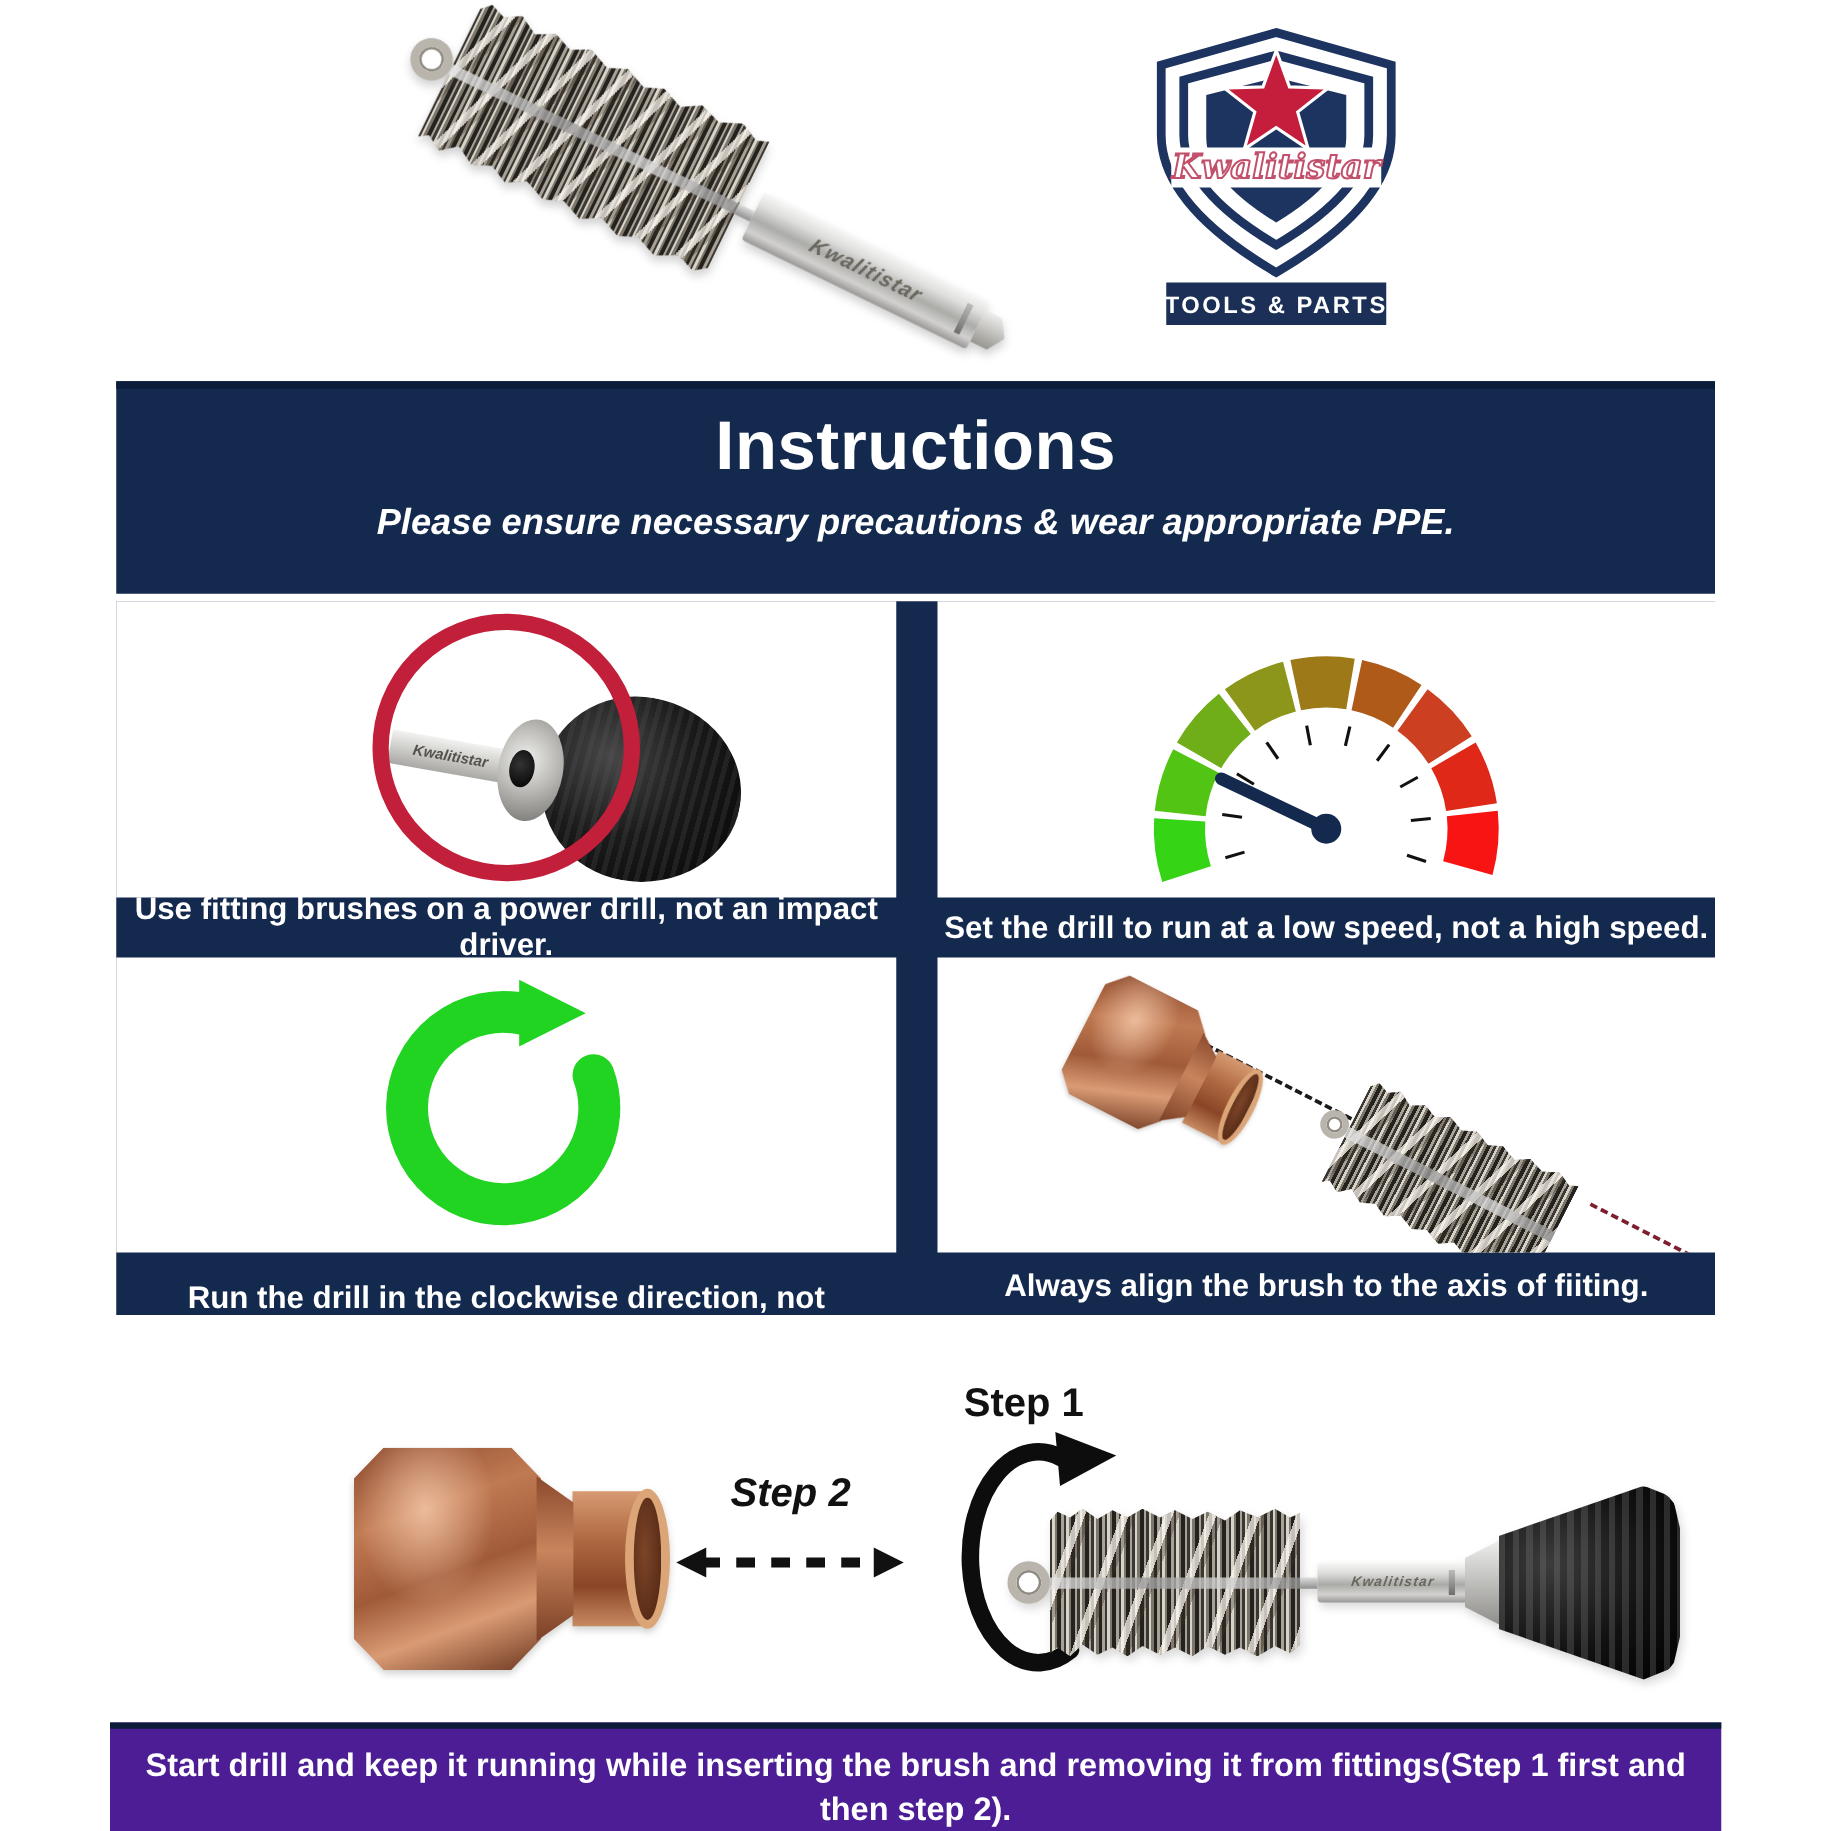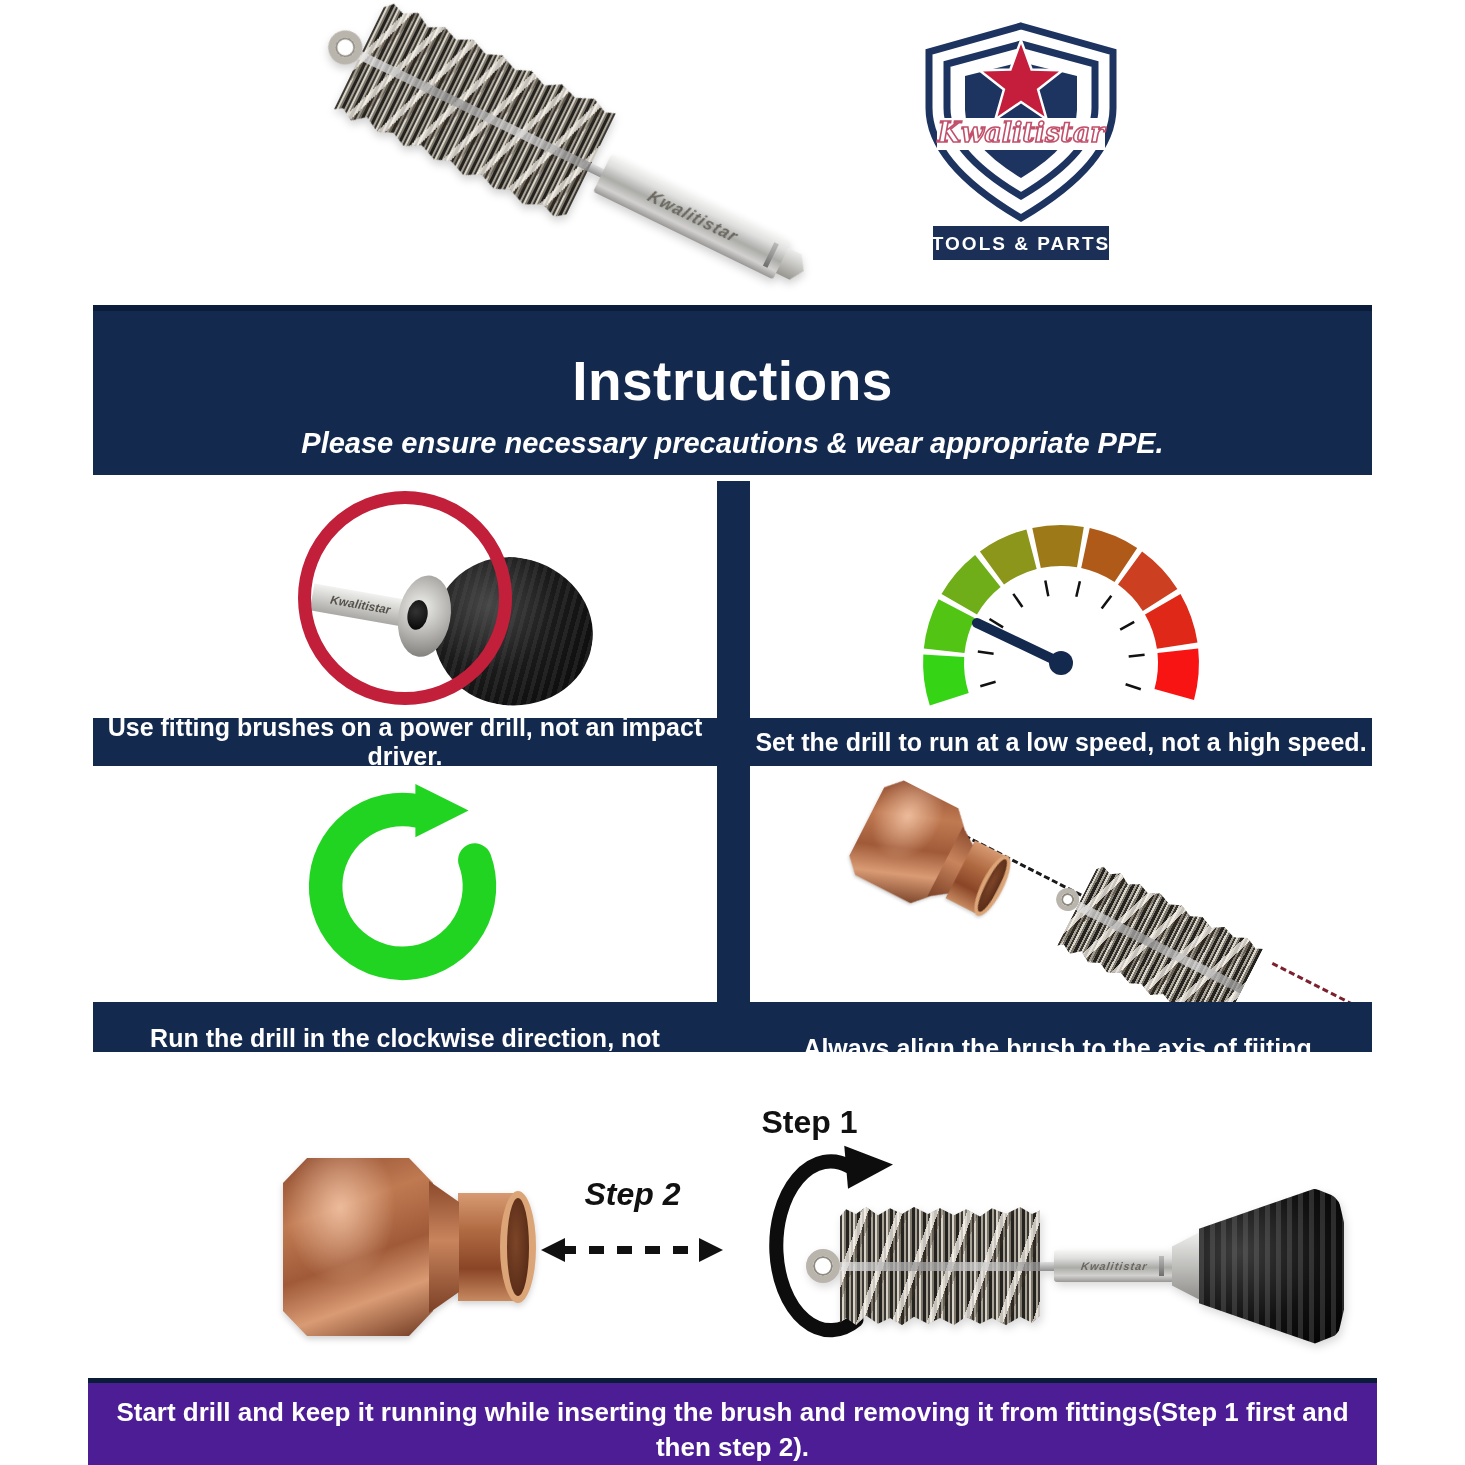--- a/index.html
+++ b/index.html
@@ -38,35 +38,35 @@
     background:linear-gradient(180deg,#ededec,#97968f);
     clip-path:polygon(0 0,62% 0,100% 50%,62% 100%,0 100%);}
   
   .logo{position:absolute;left:912px;top:22px;width:218px;height:242px;}
   
   .header{
     position:absolute;left:93px;top:305px;width:1279px;height:170px;
     background:#14294E;border-top:6px solid #0B1D3A;box-sizing:border-box;
     color:#fff;text-align:center;
   }
-  .header .title{font-size:55px;font-weight:700;margin-top:38px;letter-spacing:.5px;}
+  .header .title{font-size:55px;font-weight:700;margin-top:13px;letter-spacing:.5px;}
   .header .subtitle{font-size:29px;font-weight:700;font-style:italic;margin-top:14px;}
   
   .grid{position:absolute;left:93px;top:481px;width:1279px;height:571px;background:#14294E;}
   .panel{position:absolute;background:#fff;overflow:hidden;}
   .panel.p1{left:0;top:0;width:624px;height:237px;}
   .panel.p2{left:657px;top:0;width:622px;height:237px;}
   .panel.p3{left:0;top:285px;width:624px;height:236px;}
   .panel.p4{left:657px;top:285px;width:622px;height:236px;}
   .cap{position:absolute;color:#fff;font-weight:700;font-size:25px;
     display:flex;align-items:center;justify-content:center;text-align:center;}
   .cap.c1{left:0;top:237px;width:624px;height:48px;}
   .cap.c2{left:657px;top:237px;width:622px;height:48px;}
   .cap.c3{left:0;top:538px;width:624px;height:68px;}
-  .cap.c4{left:657px;top:548px;width:622px;height:38px;}
+  .cap.c4{left:657px;top:529px;width:622px;height:38px;}
   
   .p1wrap{position:relative;width:214px;height:214px;margin:10px auto 0;}
   .chuck-group{position:absolute;left:12px;top:56px;display:flex;align-items:center;transform:rotate(10deg);}
   .chuck-shank{width:98px;height:27px;display:flex;align-items:center;justify-content:center;
     background:linear-gradient(180deg,#f2f2f0,#a9a8a4);flex:none;}
   .chuck-shank span{font-size:12px;font-weight:700;font-style:italic;color:#55524b;}
   .chuck-collar{width:52px;height:82px;margin-left:-10px;flex:none;border-radius:50%;position:relative;
     background:radial-gradient(circle at 40% 40%,#f0f0ee 0%,#b9b8b4 45%,#6f6e6a 100%);}
   .chuck-collar::after{content:"";position:absolute;left:9px;top:26px;width:20px;height:30px;border-radius:50%;
     background:radial-gradient(circle at 40% 40%,#333 0%,#0a0a0a 80%);}
@@ -229,21 +229,21 @@
   <div class="fit-mouth"></div>
 </div>
 
 <div class="step-label" style="left:540px;top:1176px;width:185px;font-style:italic;">Step 2</div>
 <svg class="step2-arrow" viewBox="0 0 190 36">
   <line x1="24" y1="18" x2="166" y2="18" stroke="#111" stroke-width="8" stroke-dasharray="15 13"></line>
   <polygon points="4,18 28,6 28,30" fill="#111"></polygon>
   <polygon points="186,18 162,6 162,30" fill="#111"></polygon>
 </svg>
 
-<div class="step-label" style="left:752px;top:1104px;width:115px;">Step 1</div>
+<div class="step-label" style="left:752px;top:1104px;width:115px;text-align:right;">Step 1</div>
 <svg class="step1-arrow" viewBox="0 0 160 210">
   <path d="M 105 192 A 58 90 0 1 1 97 28" fill="none" stroke="#0d0d0d" stroke-width="15" stroke-linecap="round"></path>
   <polygon points="92,6 96,52 144,26" fill="#0d0d0d"></polygon>
 </svg>
 
 <div class="assembly">
   <div class="eyelet"></div>
   <div class="bristles" style="width:200px;height:118px;"></div>
   <div class="stem"></div>
   <div class="shank" style="width:120px;height:32px;">

